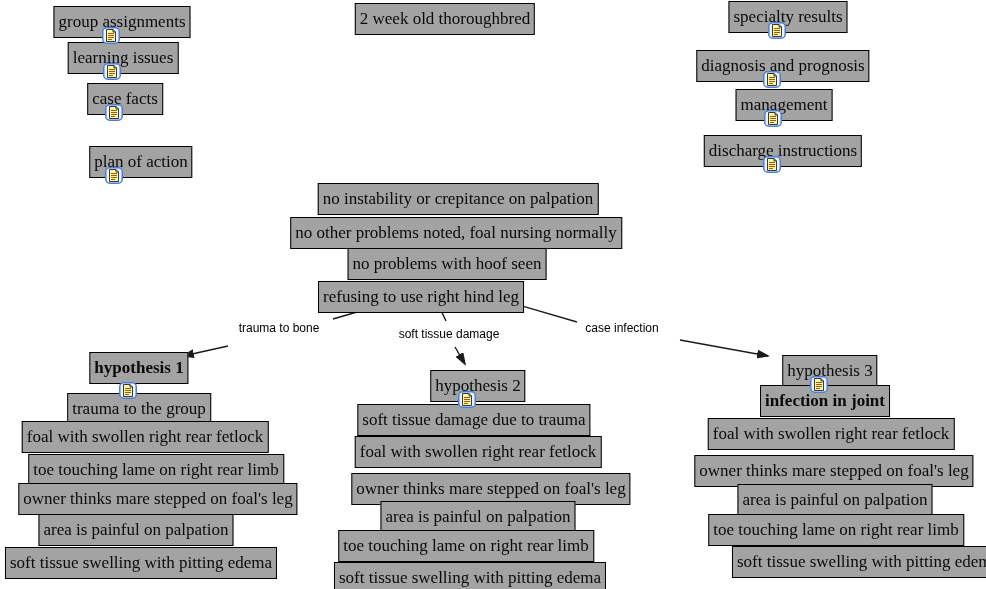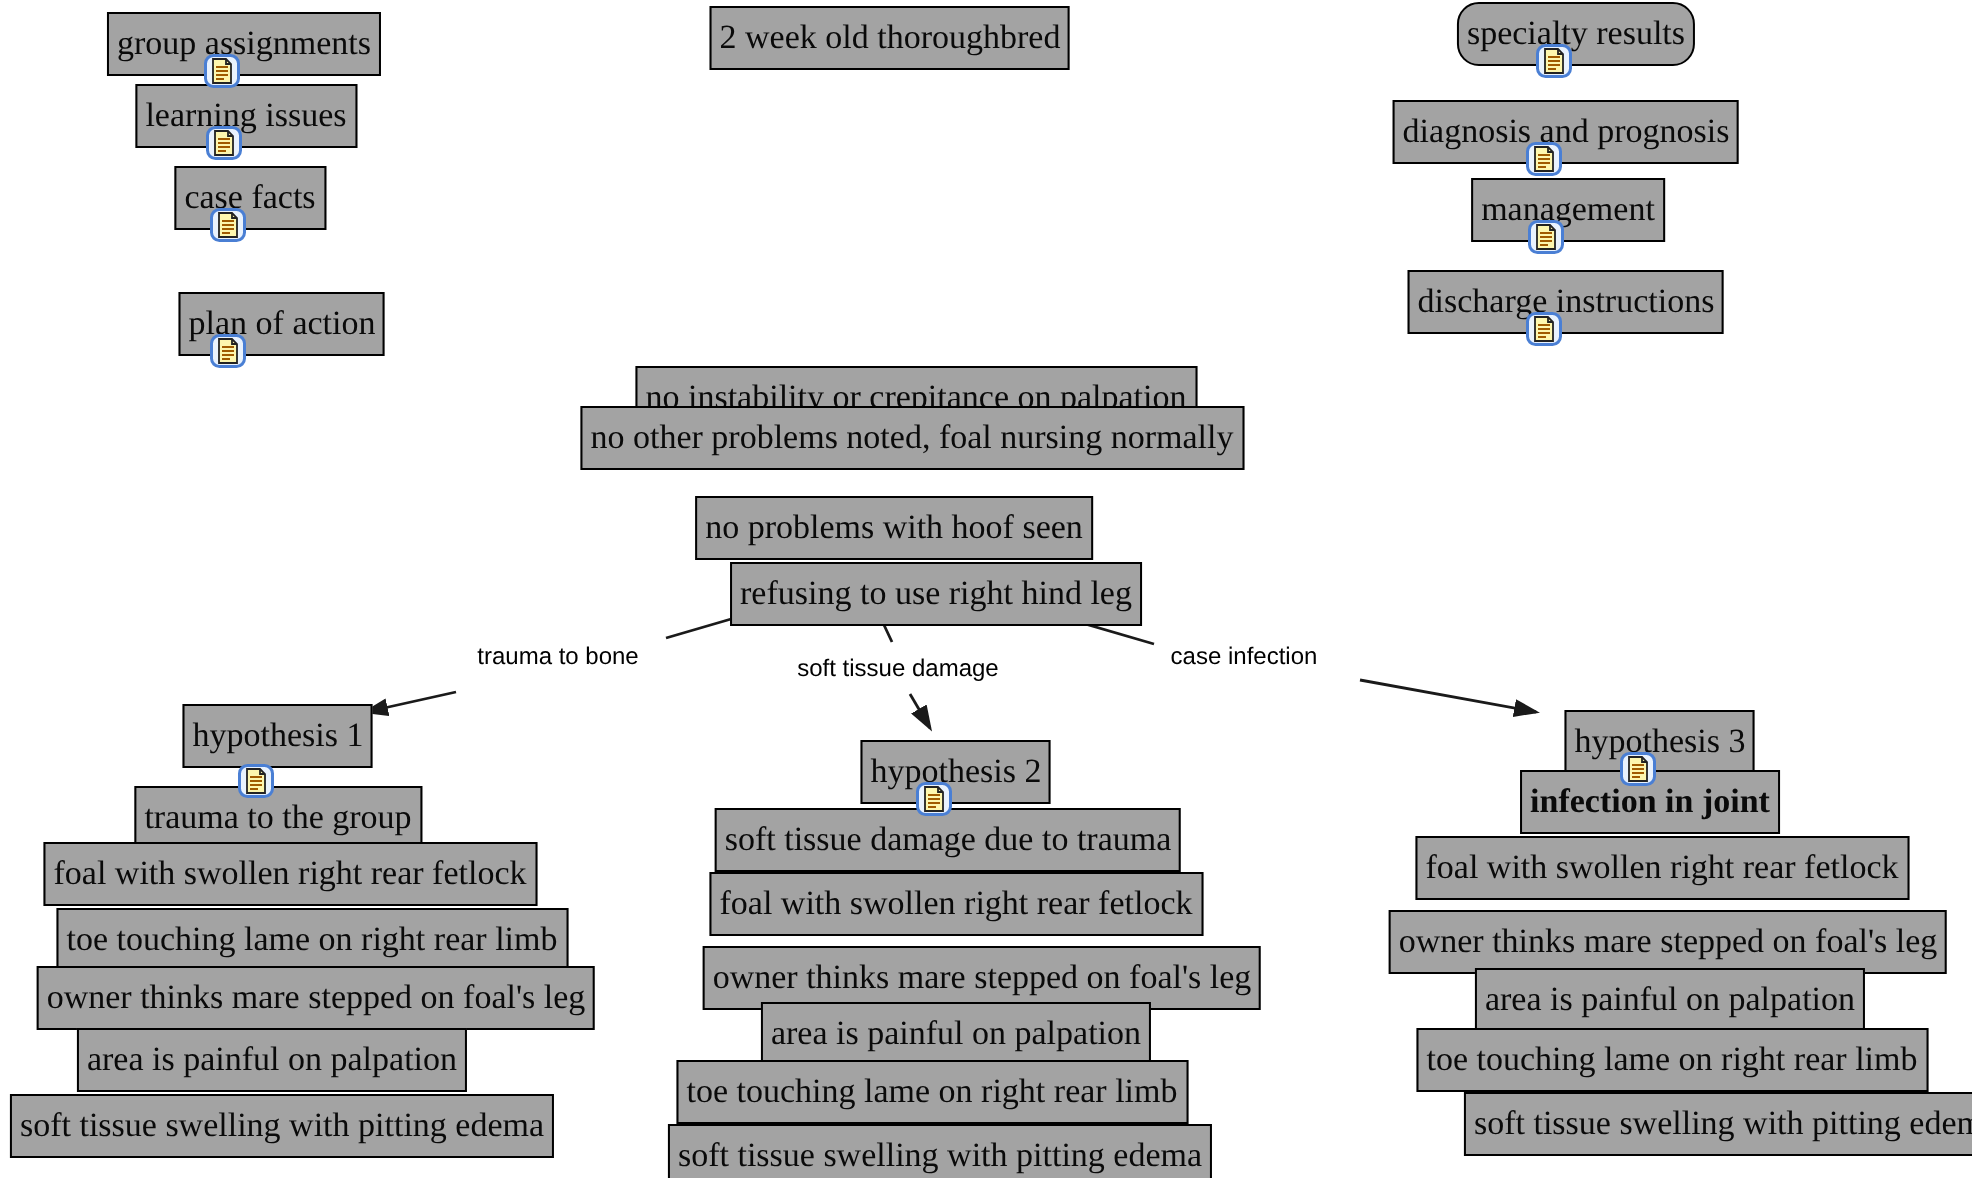--- a/index.html
+++ b/index.html
@@ -101,21 +101,21 @@
       <span class="resource-icon" style="left: 105px; top: 167px;"><svg width="18" height="17" viewBox="0 0 18 17" xmlns="http://www.w3.org/2000/svg">
           <rect x="0.75" y="0.75" width="16.5" height="15.5" rx="4" fill="#e9f2fd" stroke="#4a7fd4" stroke-width="1.5"></rect>
           <path d="M4.5 2.5 H11 L13.5 5 V14.5 H4.5 Z" fill="#fdf6ae" stroke="#222222" stroke-width="0.9"></path>
           <path d="M11 2.5 V5 H13.5" fill="none" stroke="#222222" stroke-width="0.9"></path>
           <line x1="6" y1="6.5" x2="12" y2="6.5" stroke="#a05a00" stroke-width="1"></line>
           <line x1="6" y1="8.5" x2="12" y2="8.5" stroke="#a05a00" stroke-width="1"></line>
           <line x1="6" y1="10.5" x2="12" y2="10.5" stroke="#a05a00" stroke-width="1"></line>
           <line x1="6" y1="12.5" x2="10" y2="12.5" stroke="#a05a00" stroke-width="1"></line>
         </svg></span>
       <div class="node" style="left: 434px; top: 3px; font-family: Liberation Serif, serif;">2 week old thoroughbred</div>
-      <div class="node" style="left: 777px; top: 1px; border-radius: 11px;">specialty results</div>
+      <div class="node" style="left: 777px; top: 1px;">specialty results</div>
       <span class="resource-icon" style="left: 768px; top: 22px;"><svg width="18" height="17" viewBox="0 0 18 17" xmlns="http://www.w3.org/2000/svg">
           <rect x="0.75" y="0.75" width="16.5" height="15.5" rx="4" fill="#e9f2fd" stroke="#4a7fd4" stroke-width="1.5"></rect>
           <path d="M4.5 2.5 H11 L13.5 5 V14.5 H4.5 Z" fill="#fdf6ae" stroke="#222222" stroke-width="0.9"></path>
           <path d="M11 2.5 V5 H13.5" fill="none" stroke="#222222" stroke-width="0.9"></path>
           <line x1="6" y1="6.5" x2="12" y2="6.5" stroke="#a05a00" stroke-width="1"></line>
           <line x1="6" y1="8.5" x2="12" y2="8.5" stroke="#a05a00" stroke-width="1"></line>
           <line x1="6" y1="10.5" x2="12" y2="10.5" stroke="#a05a00" stroke-width="1"></line>
           <line x1="6" y1="12.5" x2="10" y2="12.5" stroke="#a05a00" stroke-width="1"></line>
         </svg></span>
       <div class="node" style="left: 772px; top: 50px;">diagnosis and prognosis</div>
@@ -142,24 +142,24 @@
       <span class="resource-icon" style="left: 763px; top: 156px;"><svg width="18" height="17" viewBox="0 0 18 17" xmlns="http://www.w3.org/2000/svg">
           <rect x="0.75" y="0.75" width="16.5" height="15.5" rx="4" fill="#e9f2fd" stroke="#4a7fd4" stroke-width="1.5"></rect>
           <path d="M4.5 2.5 H11 L13.5 5 V14.5 H4.5 Z" fill="#fdf6ae" stroke="#222222" stroke-width="0.9"></path>
           <path d="M11 2.5 V5 H13.5" fill="none" stroke="#222222" stroke-width="0.9"></path>
           <line x1="6" y1="6.5" x2="12" y2="6.5" stroke="#a05a00" stroke-width="1"></line>
           <line x1="6" y1="8.5" x2="12" y2="8.5" stroke="#a05a00" stroke-width="1"></line>
           <line x1="6" y1="10.5" x2="12" y2="10.5" stroke="#a05a00" stroke-width="1"></line>
           <line x1="6" y1="12.5" x2="10" y2="12.5" stroke="#a05a00" stroke-width="1"></line>
         </svg></span>
       <div class="node" style="left: 447px; top: 183px; text-align: right;">no instability or crepitance on palpation</div>
-      <div class="node" style="left: 445px; top: 203px; text-align: right;">no other problems noted, foal nursing normally</div>
+      <div class="node" style="left: 445px; top: 217px; text-align: right;">no other problems noted, foal nursing normally</div>
       <div class="node" style="left: 436px; top: 248px;">no problems with hoof seen</div>
-      <div class="node" style="left: 457px; top: 281px; text-align: center;">refusing to use right hind leg</div>
-      <div class="node" style="left: 128px; top: 352px;">hypothesis 1</div>
+      <div class="node" style="left: 410px; top: 281px; text-align: center;">refusing to use right hind leg</div>
+      <div class="node" style="left: 128px; top: 352px; font-weight: bold;">hypothesis 1</div>
       <span class="resource-icon" style="left: 119px; top: 382px;"><svg width="18" height="17" viewBox="0 0 18 17" xmlns="http://www.w3.org/2000/svg">
           <rect x="0.75" y="0.75" width="16.5" height="15.5" rx="4" fill="#e9f2fd" stroke="#4a7fd4" stroke-width="1.5"></rect>
           <path d="M4.5 2.5 H11 L13.5 5 V14.5 H4.5 Z" fill="#fdf6ae" stroke="#222222" stroke-width="0.9"></path>
           <path d="M11 2.5 V5 H13.5" fill="none" stroke="#222222" stroke-width="0.9"></path>
           <line x1="6" y1="6.5" x2="12" y2="6.5" stroke="#a05a00" stroke-width="1"></line>
           <line x1="6" y1="8.5" x2="12" y2="8.5" stroke="#a05a00" stroke-width="1"></line>
           <line x1="6" y1="10.5" x2="12" y2="10.5" stroke="#a05a00" stroke-width="1"></line>
           <line x1="6" y1="12.5" x2="10" y2="12.5" stroke="#a05a00" stroke-width="1"></line>
         </svg></span>
       <div class="node" style="left: 128px; top: 393px;">trauma to the group</div>

